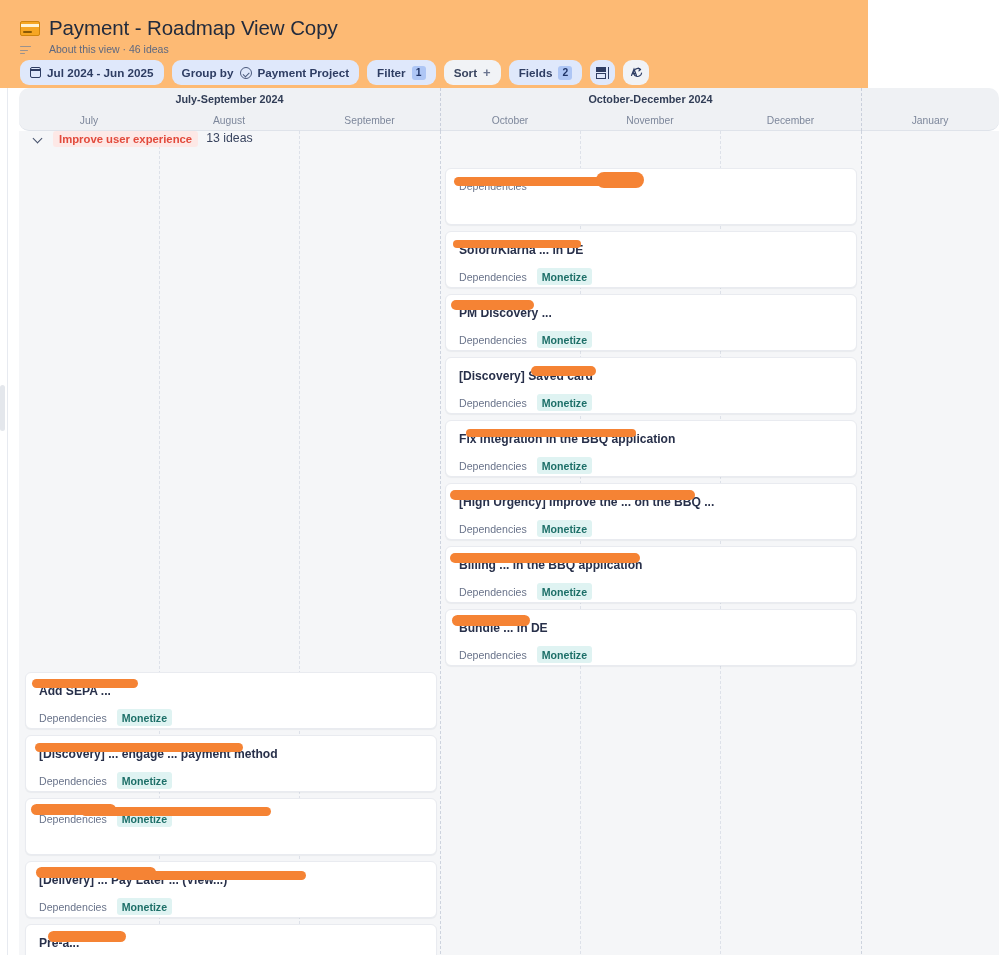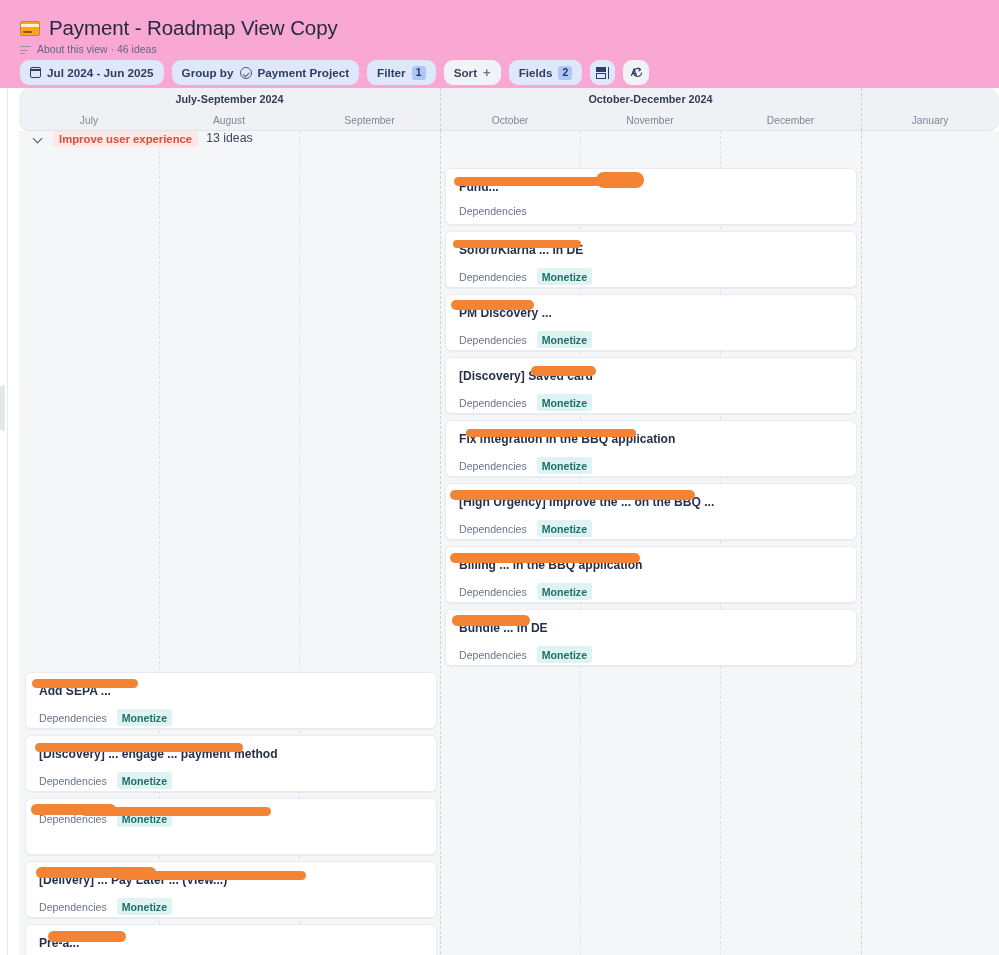--- a/index.html
+++ b/index.html
@@ -20,36 +20,36 @@
   .left-rail-line {
     position: absolute; left: 7px; top: 88px; width: 1px; height: 867px;
     background: #e7eaf0;
   }
   .left-rail-thumb {
     position: absolute; left: 0px; top: 385px; width: 5px; height: 46px;
     background: #e4e7ec; border-radius: 3px;
   }
 
   
-  .header { position: absolute; left: 0; top: 0; width: 999px; height: 88px; background: #f9a8d4; }
+  .header { position: absolute; left: 0; top: 0; width: 868px; height: 88px; background: #fdba74; }
   .title-row { position: absolute; left: 20px; top: 16px; display: flex; align-items: center; gap: 9px; }
   .title-emoji {
     width: 20px; height: 15px; border-radius: 2px;
     background: #f6a623; border: 1.5px solid #d1850c;
     position: relative; flex: none;
   }
   .title-emoji:before {
     content:""; position:absolute; left:0; top:2.5px; right:0; height:3px; background:#fff3d6;
   }
   .title-emoji:after {
     content:""; position:absolute; left:2px; bottom:2px; width:9px; height:2px; background:#8a5a05; border-radius:1px;
   }
   .page-title { font-size: 20.5px; font-weight: 400; color: #222b3d; letter-spacing: -0.1px; white-space: nowrap; }
 
-  .sub-row { position: absolute; left: 20px; top: 43px; display: flex; align-items: flex-end; gap: 6px; }
+  .sub-row { position: absolute; left: 20px; top: 43px; display: flex; align-items: flex-end; gap: 18px; }
   .sub-icon { width: 11px; height: 9px; position: relative; flex: none; opacity: .75; }
   .sub-icon i { position:absolute; left:0; height:1.3px; background:#7b8596; border-radius:1px; }
   .sub-icon i:nth-child(1){ top:0px; width:11px;}
   .sub-icon i:nth-child(2){ top:3.5px; width:8px;}
   .sub-icon i:nth-child(3){ top:7px; width:5px;}
   .sub-text { font-size: 10.5px; color: #5d6880; white-space: nowrap; }
 
   .toolbar { position: absolute; left: 20px; top: 60px; display: flex; align-items: center; gap: 8px; }
   .tb {
     height: 25px; border-radius: 9px; display: flex; align-items: center;
@@ -224,21 +224,20 @@
     <div class="gridline" style="left:701px;"></div>
     <div class="gridline q" style="left:842px;"></div>
 
     <div class="group-row">
       <span class="chev"></span>
       <span class="group-tag">Improve user experience</span>
       <span class="group-count">13 ideas</span>
     </div>
 
     <div class="card" style="left:426px; top:37px; width:412px; height:57px;">
-      <div class="card-title">Fund...</div>
       <div class="card-meta">
         <span class="meta-dep">Dependencies</span>
       </div>
       <div class="redact" style="left:8px; top:8px; width:180px; height:9px;"></div>
       <div class="redact" style="left:150px; top:3px; width:48px; height:16px; border-radius:8px;"></div>
     </div>
 
     <div class="card" style="left:426px; top:100px; width:412px; height:57px;">
       <div class="card-title">Sofort/Klarna ... in DE</div>
       <div class="card-meta">

